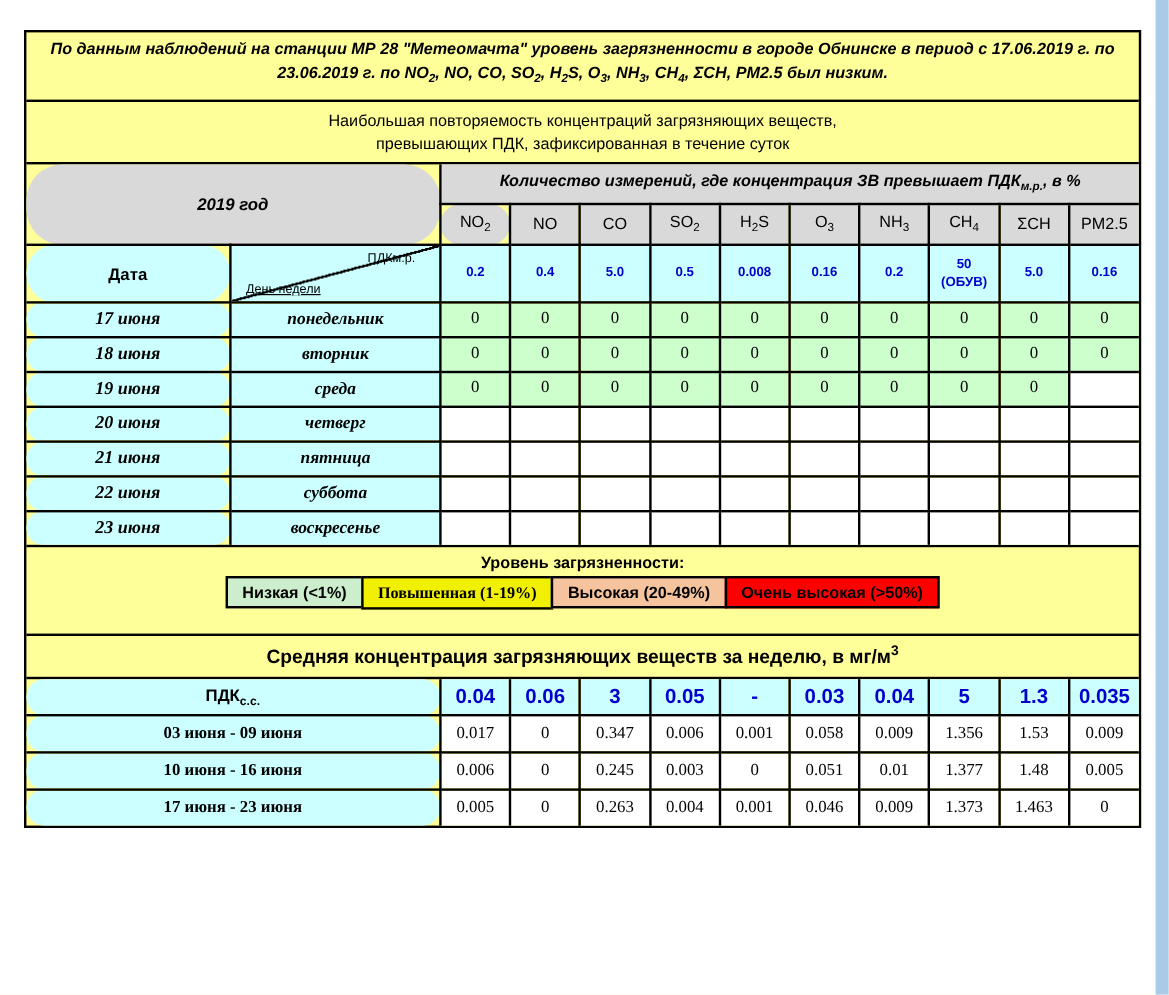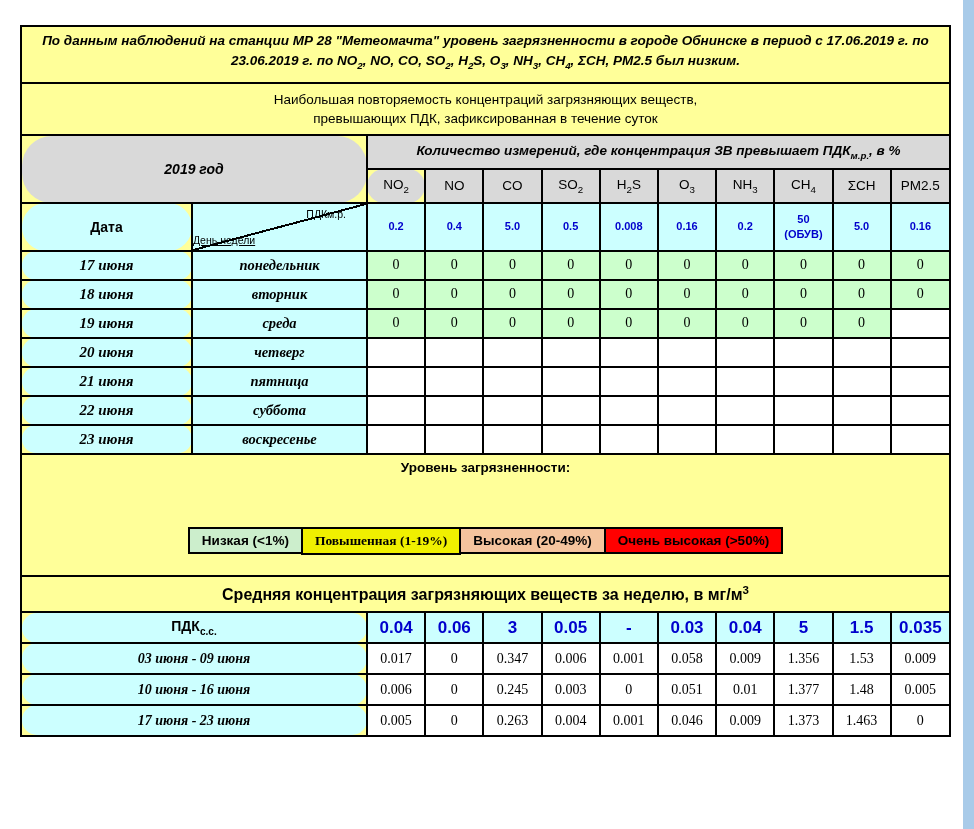--- a/index.html
+++ b/index.html
@@ -45,48 +45,48 @@
   .year-cell{font-weight:bold;font-style:italic;font-size:14px;}
   .meas-cell{font-weight:bold;font-style:italic;font-size:13.5px;height:30px;}
   .poll-cell{font-size:13.5px;height:30px;}
   .pdk-row td{height:44px;}
   .data-label{font-weight:bold;font-size:14px;}
   .diag-cell{position:relative;
     background-image:linear-gradient(to bottom right,
       rgba(0,0,0,0) calc(50% - 1px),#000 calc(50% - 1px),
       #000 calc(50% + 1px),rgba(0,0,0,0) calc(50% + 1px));}
   .diag-top{position:absolute;top:4px;right:20px;font-size:10.5px;}
-  .diag-bottom{position:absolute;bottom:4px;left:0;font-size:10.5px;text-decoration:underline;}
+  .diag-bottom{position:absolute;bottom:4px;left:12px;font-size:10.5px;text-decoration:underline;}
   .pdk-val{font-weight:bold;font-size:11px;color:#0000cc;line-height:15px;}
   .day-row td{height:25px;}
   .date-cell,.day-cell{
     font-family:"Liberation Serif",serif;font-weight:bold;font-style:italic;
     font-size:15px;background:#ccffff;}
   .day-cell{font-size:14.5px;}
   .val-cell{font-family:"Liberation Serif",serif;font-size:14px;background:#ffffff;}
   .val-cell.filled{background:#ccffcc;}
 
   
   .legend-block{padding:5px 8px 20px;text-align:center;}
   .legend-title{font-weight:bold;font-size:13.5px;margin-bottom:4px;}
   .legend-row{white-space:nowrap;}
   .legend-box{display:inline-block;border:2px solid #000;margin-left:-2px;
-    padding:4px 12px;font-weight:bold;font-size:13.5px;vertical-align:middle;margin-top:48px;}
+    padding:4px 12px;font-weight:bold;font-size:13.5px;vertical-align:middle;}
   .legend-box:first-child{margin-left:0;}
 
   
   .avg-title-block{padding:7px 8px;text-align:center;font-weight:bold;font-size:16px;}
   sup{font-size:0.72em;}
   sub{font-size:0.72em;}
 
   .lower-table td{height:27px;}
   .pdkss-label{font-weight:bold;font-size:14px;background:#ccffff;}
   .pdkss-val{font-weight:bold;font-size:17px;color:#0000cc;background:#ccffff;}
   .period-cell{font-family:"Liberation Serif",serif;font-weight:bold;
-    font-style:italic;font-size:14px;background:#ccffff;}
+    font-size:14px;background:#ccffff;}
   .avg-val{font-family:"Liberation Serif",serif;font-size:14px;background:#ffffff;}
 </style>
 </head>
 <body>
 
 <div class="bulletin">
 
 
   <div class="section summary-block">
     <div>По данным наблюдений на станции МР 28 "Метеомачта" уровень загрязненности в городе Обнинске в период с 17.06.2019 г. по 23.06.2019 г. по NO<sub>2</sub>, NO, CO, SO<sub>2</sub>, H<sub>2</sub>S, O<sub>3</sub>, NH<sub>3</sub>, CH<sub>4</sub>, ΣCH, PM2.5 был низким.</div>
@@ -275,21 +275,21 @@
         <tr>
           <td class="pdkss-label">ПДК<sub>с.с.</sub></td>
         <td class="pdkss-val">0.04</td>
             <td class="pdkss-val">0.06</td>
             <td class="pdkss-val">3</td>
             <td class="pdkss-val">0.05</td>
             <td class="pdkss-val">-</td>
             <td class="pdkss-val">0.03</td>
             <td class="pdkss-val">0.04</td>
             <td class="pdkss-val">5</td>
-            <td class="pdkss-val">1.5</td>
+            <td class="pdkss-val">1.3</td>
             <td class="pdkss-val">0.035</td>
           </tr>
       <tr class="avg-row">
             <td class="period-cell">03 июня - 09 июня</td>
             <td class="avg-val">0.017</td>
             <td class="avg-val">0</td>
             <td class="avg-val">0.347</td>
             <td class="avg-val">0.006</td>
             <td class="avg-val">0.001</td>
             <td class="avg-val">0.058</td>

